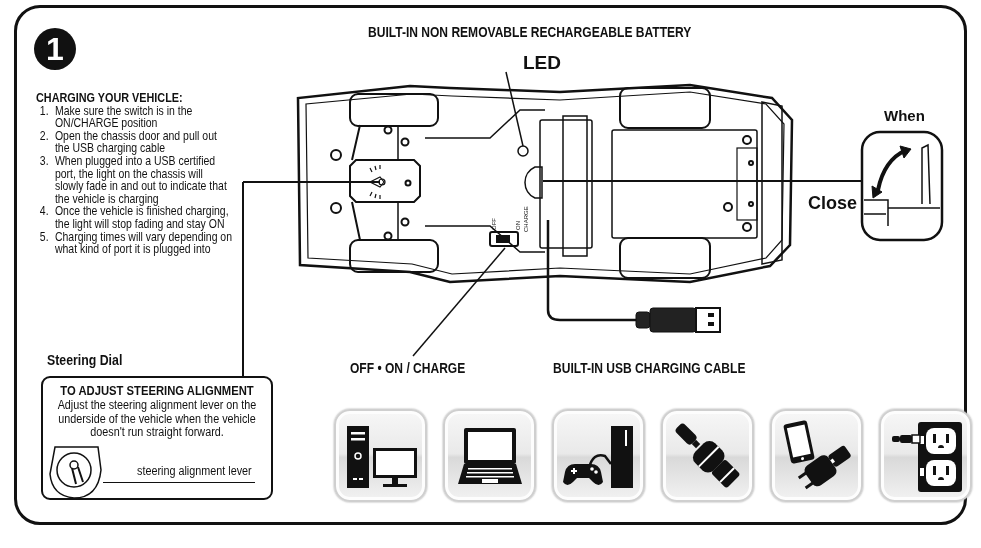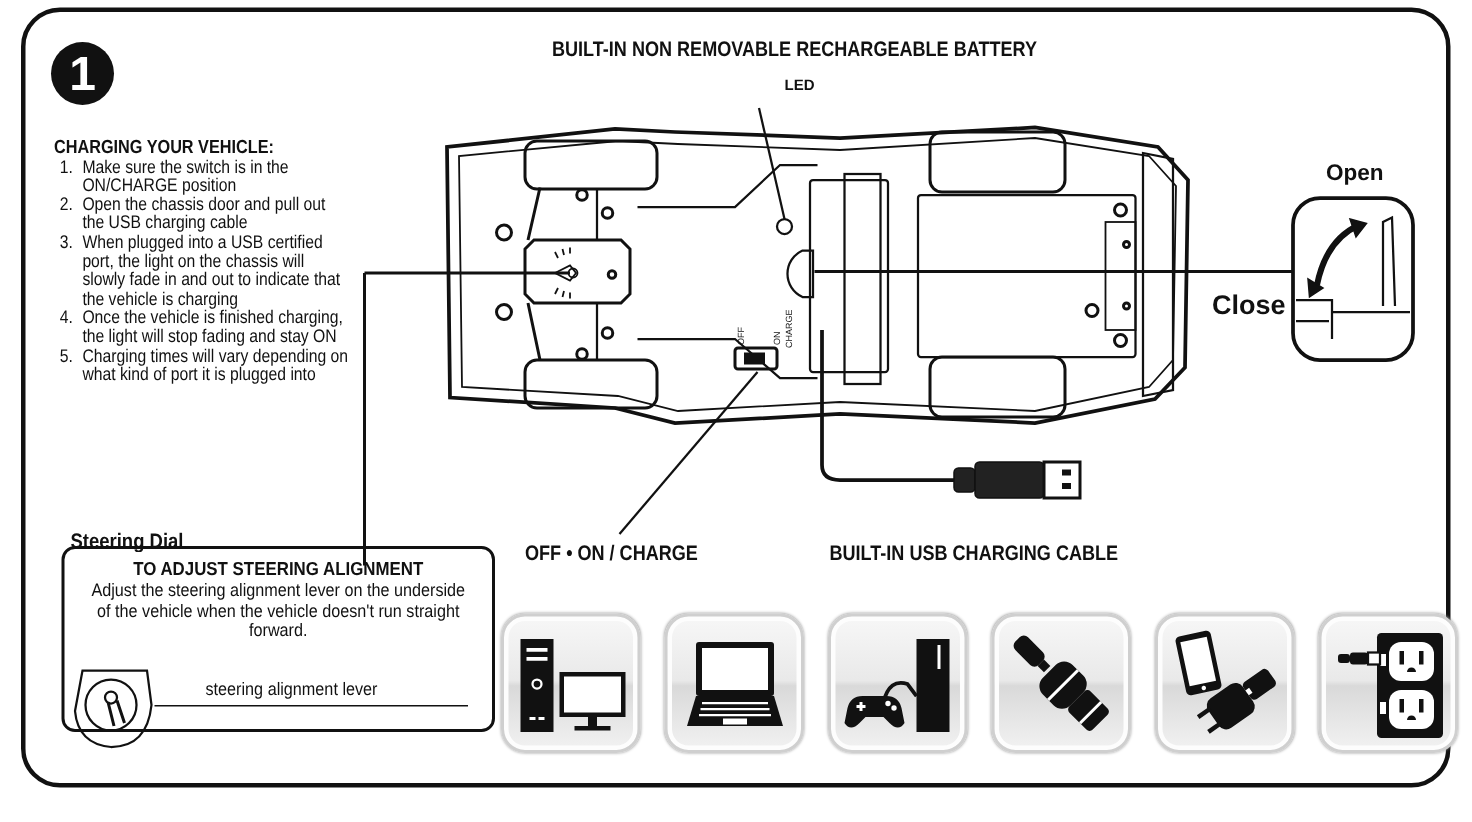--- a/index.html
+++ b/index.html
@@ -10,27 +10,27 @@
     .step-badge { position: absolute; left: 34px; top: 28px; width: 42px; height: 42px;
                   border-radius: 50%; background: #111; color: #fff; font-weight: bold;
                   font-size: 32px; line-height: 42px; text-align: center; }
     .charging { position: absolute; left: 36px; top: 92px; width: 200px; font-size: 12.2px;
                 line-height: 12.6px; transform: scaleX(0.86); transform-origin: left top; width: 230px; }
     .charging h3 { margin: 0; font-size: 12.6px; font-weight: bold; }
     .charging ol { margin: 0; padding-left: 18px; }
     .charging li { padding-left: 4px; }
     .lbl { position: absolute; font-weight: bold; white-space: nowrap; }
     .battery-title { left: 368px; top: 24px; font-size: 14px; transform: scaleX(0.86); transform-origin: left top; }
-    .led-label { left: 490px; top: 52px; font-size: 10px; padding-left: 33px; }
+    .led-label { left: 490px; top: 52px; font-size: 19px; padding-left: 33px; }
     .open-label { left: 884px; top: 107px; font-size: 15px; }
     .close-label { left: 808px; top: 193px; font-size: 18px; }
     .switch-caption { left: 350px; top: 360px; font-size: 14px; transform: scaleX(0.86); transform-origin: left top; }
     .cable-caption { left: 553px; top: 360px; font-size: 14px; transform: scaleX(0.86); transform-origin: left top; }
     .steer-dial { left: 47px; top: 352px; font-size: 14px; transform: scaleX(0.88); transform-origin: left top; }
-    .steer-box { position: absolute; left: 41px; top: 364px; width: 289px; height: 124px;
+    .steer-box { position: absolute; left: 41px; top: 376px; width: 232px; height: 124px;
                  border: 2px solid #111; border-radius: 9px; box-sizing: border-box; }
     .steer-box .title { position: absolute; left: 0; right: 0; top: 6px; text-align: center;
                         font-weight: bold; font-size: 12.5px; transform: scaleX(0.9); }
     .steer-box .body { position: absolute; left: 0; right: 0; top: 21px; text-align: center;
                        font-size: 12px; line-height: 13.5px; transform: scaleX(0.9); }
     .steer-box .lever-label { position: absolute; left: 94px; top: 86px; font-size: 12px;
                               transform: scaleX(0.9); transform-origin: left top; white-space: nowrap; }
     .steer-box .lever-line { position: absolute; left: 60px; right: 16px; top: 104px; border-top: 1px solid #111; }
     .icons-row { position: absolute; left: 334px; top: 409px; display: flex; gap: 8px; }
     .icon-tile { width: 93px; height: 93px; border-radius: 16px; box-sizing: border-box;
@@ -52,21 +52,21 @@
     <li>Make sure the switch is in the ON/CHARGE position</li>
     <li>Open the chassis door and pull out the USB charging cable</li>
     <li>When plugged into a USB certified port, the light on the chassis will slowly fade in and out to indicate that the vehicle is charging</li>
     <li>Once the vehicle is finished charging, the light will stop fading and stay ON</li>
     <li>Charging times will vary depending on what kind of port it is plugged into</li>
   </ol>
 </div>
 
 <div class="lbl battery-title">BUILT-IN NON REMOVABLE RECHARGEABLE BATTERY</div>
 <div class="lbl led-label">LED</div>
-<div class="lbl open-label">Open</div>
+<div class="lbl open-label">When</div>
 <div class="lbl close-label">Close</div>
 <div class="lbl switch-caption">OFF • ON / CHARGE</div>
 <div class="lbl cable-caption">BUILT-IN USB CHARGING CABLE</div>
 <div class="lbl steer-dial">Steering Dial</div>
 
 <svg width="981" height="548" style="pointer-events:none">
   <g fill="none" stroke="#111" stroke-width="2">
 
     <path d="M298 98 L300 265 L410 272 L450 282 L560 276 L690 282 L770 266 L790 245 L792 120 L772 98 L690 85 L560 92 L450 88 L410 86 Z" fill="#fff" stroke-width="2.5"></path>
     <path d="M306 104 L308 258 L412 264 L452 274 L560 268 L690 274 L766 258 L782 240 L784 124 L766 104 L690 92 L560 100 L452 96 L412 94 Z" stroke-width="1.2"></path>

